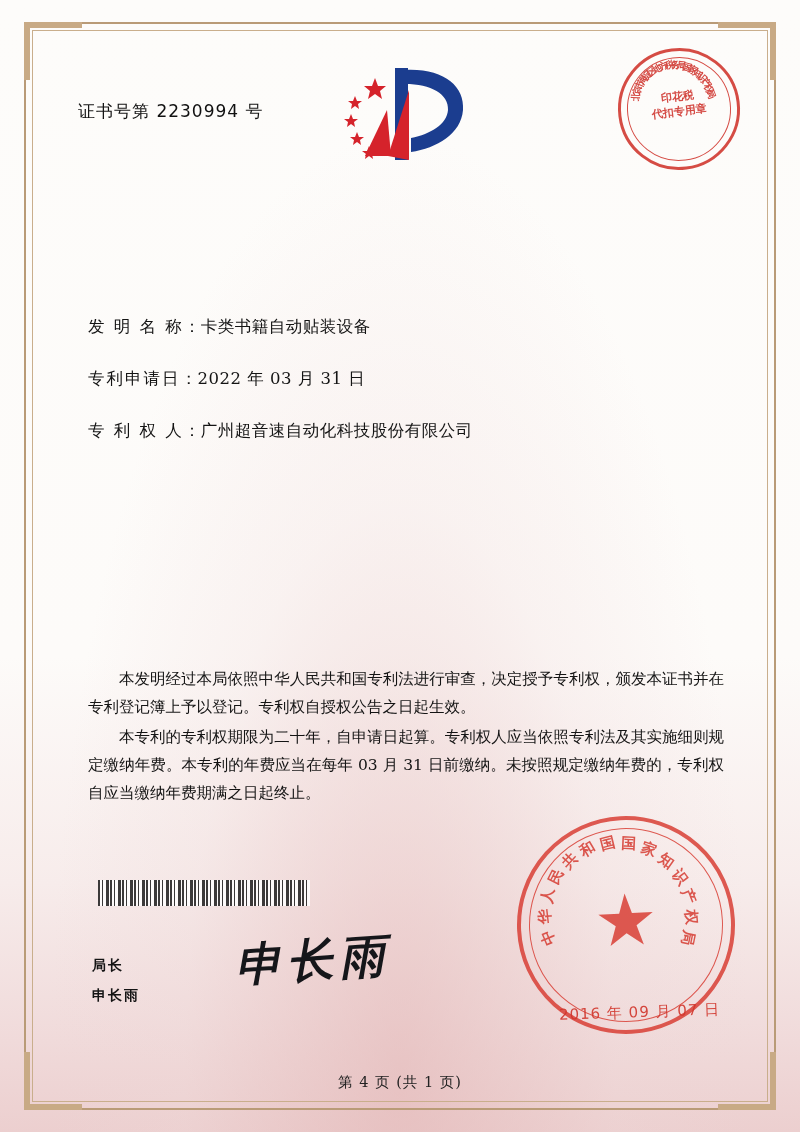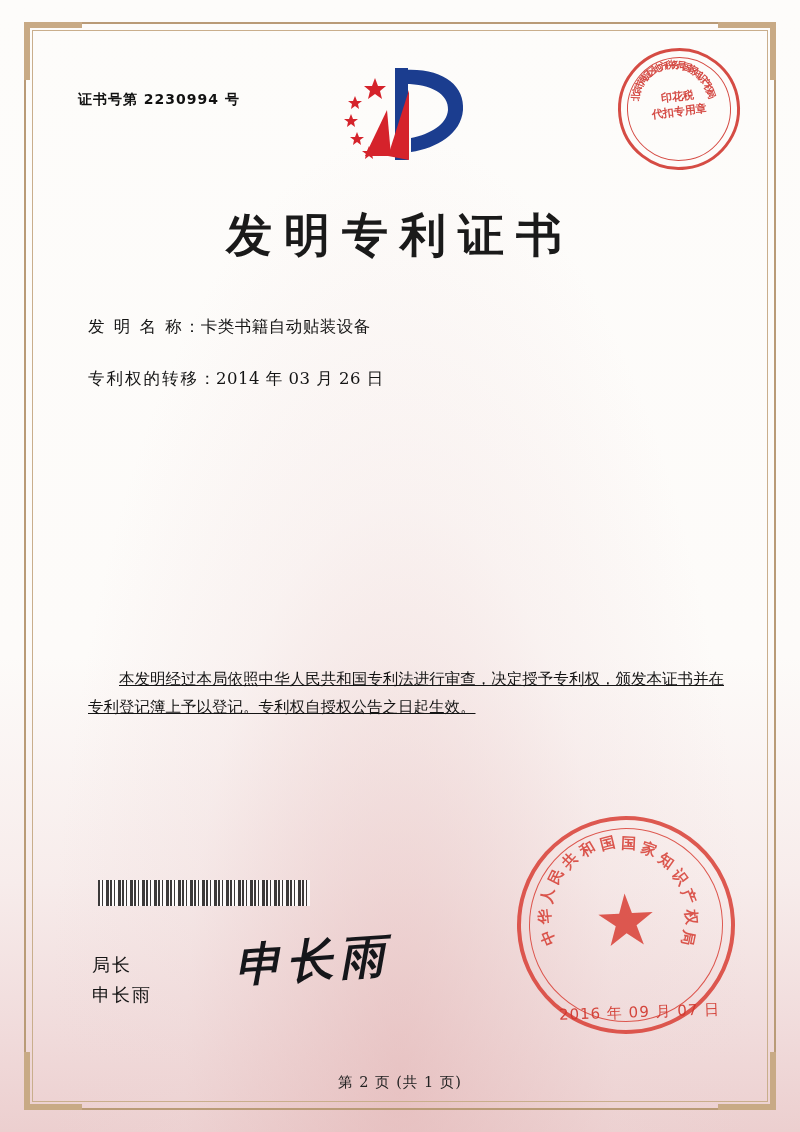--- a/index.html
+++ b/index.html
@@ -36,24 +36,23 @@
   .corner.tr{right:24px;top:22px;border-right-width:6px;border-top-width:6px;border-color:#c8aa85;}
   .corner.bl{left:24px;bottom:22px;border-left-width:6px;border-bottom-width:6px;border-color:#c8aa85;}
   .corner.br{right:24px;bottom:22px;border-right-width:6px;border-bottom-width:6px;border-color:#c8aa85;}
 
   
   .logo{
     position:absolute;left:50%;top:60px;transform:translateX(-50%);
     width:150px;height:115px;
   }
   .cert-no{
-    position:absolute;left:78px;top:91px;
-    font-size:14px;color:#111;letter-spacing:1px;
-    font-family:"DejaVu Sans","Liberation Sans",sans-serif;
-    font-weight:bold;
+    position:absolute;left:78px;top:100px;
+    font-size:17px;color:#111;letter-spacing:1px;
+    font-family:"DejaVu Sans","Liberation Sans",sans-serif;
   }
   
   .seal-top{
     position:absolute;right:60px;top:48px;
     width:116px;height:116px;border-radius:50%;
     border:3px solid #d0342c;
     color:#cf322b;
     transform:rotate(-7deg);
     opacity:.88;
   }
@@ -89,36 +88,36 @@
   }
   .field{
     margin-bottom:28px;
     line-height:24px;
     white-space:nowrap;
   }
   .field .lbl{letter-spacing:2px;}
   .field .val{letter-spacing:.5px;}
   .body-text{
     position:absolute;left:88px;right:76px;top:665px;
-    font-size:15.5px;line-height:28px;color:#141414;text-align:justify;text-decoration:underline;
+    font-size:15.5px;line-height:28px;color:#141414;text-align:justify;
   }
   .body-text p{margin:0 0 2px 0;text-indent:2em;}
 
   
   .barcode{
     position:absolute;left:98px;top:880px;width:212px;height:26px;
     background:repeating-linear-gradient(90deg,
       #1b1b1b 0px,#1b1b1b 2px, #ffffff 2px,#ffffff 4px,
       #1b1b1b 4px,#1b1b1b 5px, #ffffff 5px,#ffffff 8px,
       #1b1b1b 8px,#1b1b1b 11px, #ffffff 11px,#ffffff 12px);
     opacity:.85;
   }
   .director{
     position:absolute;left:92px;top:950px;
-    font-size:18px;line-height:30px;color:#141414;letter-spacing:2px;
+    font-size:14px;line-height:30px;color:#141414;letter-spacing:2px;font-weight:bold;
   }
   .signature{
     position:absolute;left:235px;top:930px;
     font-size:46px;color:#15161a;
     font-family:"DejaVu Serif","Liberation Serif",serif;
     font-style:italic;font-weight:bold;
     transform:rotate(-4deg);
     letter-spacing:6px;
   }
   
@@ -206,33 +205,36 @@
         <span style="font-size: 9.5px; transform: translate(-50%, -50%) translate(37.3141px, -23.3164px) rotate(418deg);">产</span>
         <span style="font-size: 9.5px; transform: translate(-50%, -50%) translate(40.562px, -17.0507px) rotate(427.2deg);">权</span>
         <span style="font-size: 9.5px; transform: translate(-50%, -50%) translate(42.7663px, -10.3463px) rotate(436.4deg);">局</span>
       </div>
     <div class="mid">
       <div>印花税</div>
       <div>代扣专用章</div>
     </div>
   </div>
 
-  <div class="title">发明专利证书</div>
 
   <div class="fields">
     <div class="field">
       <span class="lbl">发 明 名 称</span><span class="val">：卡类书籍自动贴装设备</span>
     </div>
     <div class="field">
-      <span class="lbl">专利权的转移</span><span class="val">：2014 年 03 月 26 日</span>
+      <span class="lbl">专利申请日</span><span class="val">：2022 年 03 月 31 日</span>
+    </div>
+    <div class="field">
+      <span class="lbl">专 利 权 人</span><span class="val">：广州超音速自动化科技股份有限公司</span>
     </div>
   </div>
 
   <div class="body-text">
     <p>本发明经过本局依照中华人民共和国专利法进行审查，决定授予专利权，颁发本证书并在专利登记簿上予以登记。专利权自授权公告之日起生效。</p>
+    <p>本专利的专利权期限为二十年，自申请日起算。专利权人应当依照专利法及其实施细则规定缴纳年费。本专利的年费应当在每年 03 月 31 日前缴纳。未按照规定缴纳年费的，专利权自应当缴纳年费期满之日起终止。</p>
   </div>
 
   <div class="barcode"></div>
 
   <div class="director">
     <div>局长</div>
     <div>申长雨</div>
   </div>
   <div class="signature">申长雨</div>
 
@@ -251,14 +253,14 @@
         <span style="font-size: 15px; transform: translate(-50%, -50%) translate(51.0462px, -64.1739px) rotate(398.5deg);">知</span>
         <span style="font-size: 15px; transform: translate(-50%, -50%) translate(67.1705px, -47.0333px) rotate(415deg);">识</span>
         <span style="font-size: 15px; transform: translate(-50%, -50%) translate(77.7625px, -26.019px) rotate(431.5deg);">产</span>
         <span style="font-size: 15px; transform: translate(-50%, -50%) translate(81.95px, -2.86176px) rotate(448deg);">权</span>
         <span style="font-size: 15px; transform: translate(-50%, -50%) translate(79.3881px, 20.5312px) rotate(464.5deg);">局</span>
       </div>
     <div class="star">★</div>
   </div>
   <div class="seal-date">2016 年 09 月 07 日</div>
 
-  <div class="footer">第 2 页 (共 1 页)</div>
+  <div class="footer">第 4 页 (共 1 页)</div>
 </div>
 
 </body></html>

